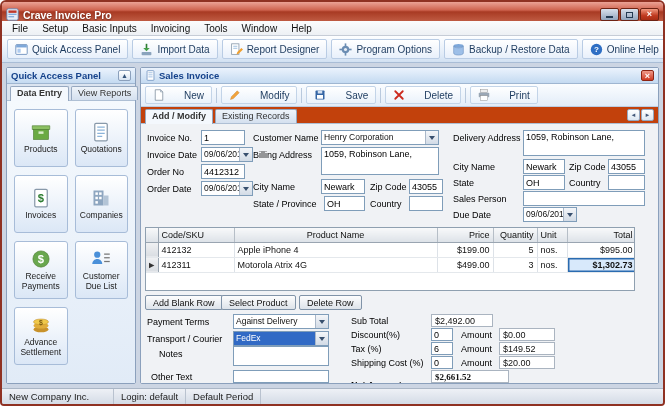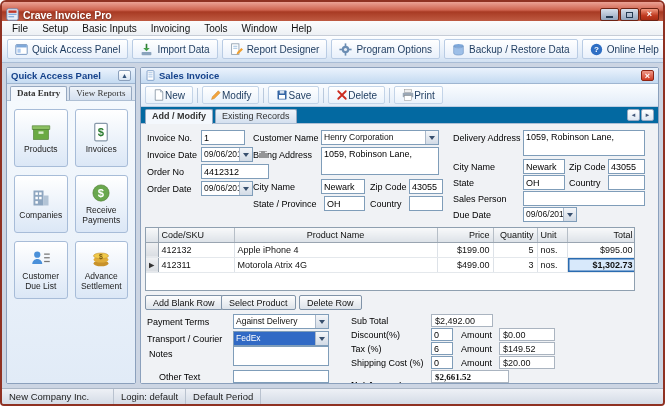--- a/index.html
+++ b/index.html
@@ -41,39 +41,39 @@
   .panel { border:1px solid #8ba0bc; border-radius:2px; background:#eef2f7; display:flex; flex-direction:column; min-width:0; }
   .panel-header { height:16px; flex:0 0 16px; background:linear-gradient(#ebf3fd,#c4daf1); border-bottom:1px solid #9fb6d1;
                   display:flex; align-items:center; gap:3px; padding:0 4px; font-size:9.5px; font-weight:bold; color:#15428b; }
   .ph-btn { margin-left:auto; width:13px; height:11px; border:1px solid #8ba0bc; border-radius:2px;
             background:linear-gradient(#fff,#d8e4f2); font-size:7px; line-height:9px; text-align:center; color:#33537a; }
   .ph-btn.red { background:linear-gradient(#f09a8a,#cf3a22); border-color:#8e2413; color:#fff; font-size:9px; line-height:10px; font-weight:bold; }
 
   
   .qa-panel { width:130px; flex:0 0 130px; }
   .tabs { height:17px; flex:0 0 17px; background:#dbe4f0; border-bottom:1px solid #aebfd4; display:flex;
-          align-items:flex-end; padding:2px 2px 0 3px;font-family:Liberation Serif, serif; }
+          align-items:flex-end; padding:2px 2px 0 3px; }
   .tab { font-size:9px; padding:1px 6px 2px; border:1px solid #96a8c0; border-bottom:none; border-radius:2px 2px 0 0;
          background:linear-gradient(#eef3f9,#d4e0ef); margin-right:2px; color:#333; white-space:nowrap; }
   .tab.active { background:#f4f8fd; font-weight:bold; position:relative; top:1px; padding-bottom:3px; }
   .qa-body { flex:1; padding:8px 7px; display:grid; grid-template-columns:1fr 1fr; gap:8px 7px; align-content:start;
              background:linear-gradient(#f5f9fd,#e1ebf7); }
   .qa-btn { height:58px; border:1px solid #a7bcd8; border-radius:3px; background:linear-gradient(#ffffff,#dbe7f6);
             display:flex; flex-direction:column; align-items:center; justify-content:center; gap:3px;
             font-size:8.5px; text-align:center; color:#222; padding:2px; line-height:1.1; }
   .qa-btn.active { border-color:#5c8fc9; background:linear-gradient(#eaf4ff,#c6def7); box-shadow:0 0 3px #7fb2e5; }
 
   
   .invoice-panel { flex:1; }
   .inv-toolbar { height:23px; flex:0 0 23px; background:linear-gradient(#fbfdff,#e2ecf8); border-bottom:1px solid #bccde2;
                  display:flex; align-items:center; padding:0 4px; gap:2px; }
-  .inv-btn { display:flex; align-items:center; gap:0; height:18px; padding:0 7px; border:1px solid #c3d4e8;
+  .inv-btn { display:flex; align-items:center; gap:19px; height:18px; padding:0 7px; border:1px solid #c3d4e8;
              border-radius:2px; background:linear-gradient(#ffffff,#eaf2fb); font-size:10px; color:#1c3a5e; }
   .sep { width:1px; height:15px; background:#b9c9dd; margin:0 2px; }
-  .inv-tabs { height:17px; flex:0 0 17px; background:#0369a1; border-bottom:1px solid #aebfd4; display:flex;
+  .inv-tabs { height:17px; flex:0 0 17px; background:#c2410c; border-bottom:1px solid #aebfd4; display:flex;
               align-items:flex-end; padding:2px 4px 0 4px; }
   .tab-arrows { margin-left:auto; display:flex; gap:1px; padding-bottom:2px; }
   .tab-arrow { width:13px; height:12px; border:1px solid #96a8c0; border-radius:2px; background:linear-gradient(#fff,#dde7f2);
                font-size:6px; line-height:10px; text-align:center; color:#44597a; }
 
   .content { flex:1; position:relative; background:#f0f2f5; overflow:hidden; }
   .lbl { position:absolute; font-size:9px; color:#000; white-space:nowrap; }
   .lbl.b { font-weight:bold; }
   .tb { position:absolute; height:15px; border:1px solid #7f9db9; background:#fff; font-size:9px; padding:0 2px;
         font-family:inherit; }
@@ -215,20 +215,30 @@
           <svg width="20" height="20" viewBox="0 0 16 16">
               <path d="M1 3h14v3H1z" fill="#8cc063" stroke="#4e7d31" stroke-width=".5"></path>
               <rect x="2" y="6" width="12" height="8" fill="#6aaa43" stroke="#4e7d31" stroke-width=".5"></rect>
               <rect x="6" y="7.5" width="4" height="2" fill="#d8ecc8"></rect>
             </svg>
           <span>Products</span>
         </button>
         <button class="qa-btn">
           <svg width="20" height="20" viewBox="0 0 16 16">
               <rect x="3" y="1" width="10" height="14" rx="1" fill="#fff" stroke="#8899aa"></rect>
+              <line x1="5" y1="4" x2="11" y2="4" stroke="#8bb3d9"></line>
+              <line x1="5" y1="6.5" x2="11" y2="6.5" stroke="#8bb3d9"></line>
+              <line x1="5" y1="9" x2="11" y2="9" stroke="#8bb3d9"></line>
+              <line x1="5" y1="11.5" x2="9" y2="11.5" stroke="#8bb3d9"></line>
+            </svg>
+          <span>Quotations</span>
+        </button>
+        <button class="qa-btn">
+          <svg width="20" height="20" viewBox="0 0 16 16">
+              <rect x="3" y="1" width="10" height="14" rx="1" fill="#fff" stroke="#8899aa"></rect>
               <text x="8" y="11" text-anchor="middle" font-size="9" font-weight="bold" fill="#2e7d32">$</text>
             </svg>
           <span>Invoices</span>
         </button>
         <button class="qa-btn">
           <svg width="20" height="20" viewBox="0 0 16 16">
               <rect x="2" y="2" width="8" height="12" fill="#8ea6c0"></rect>
               <rect x="10" y="6" width="4" height="8" fill="#b3c4d6"></rect>
               <g fill="#fff">
                 <rect x="3.5" y="3.5" width="2" height="2"></rect>
@@ -337,21 +347,21 @@
         <span class="lbl" style="left:6px;top:9px">Invoice No.</span>
         <input class="tb" style="left: 60px; top: 6px; width: 44px;" value="1">
         <span class="lbl" style="left:6px;top:26px">Invoice Date</span>
         <div class="combo" style="left:60px;top:23px;width:52px">
           <span class="val">09/06/2011</span>
           <span class="drop">
               <i class="arr"></i>
             </span>
         </div>
         <span class="lbl" style="left:6px;top:43px">Order No</span>
-        <input class="tb" style="left: 60px; top: 40px; width: 68px;" value="4412312">
+        <input class="tb" style="left: 60px; top: 40px; width: 44px;" value="4412312">
         <span class="lbl" style="left:6px;top:60px">Order Date</span>
         <div class="combo" style="left:60px;top:57px;width:52px">
           <span class="val">09/06/2011</span>
           <span class="drop">
               <i class="arr"></i>
             </span>
         </div>
 
         <span class="lbl" style="left:112px;top:9px">Customer Name</span>
         <div class="combo" style="left:180px;top:6px;width:118px">
@@ -445,23 +455,23 @@
               <i class="arr"></i>
             </span>
         </div>
         <span class="lbl" style="left:6px;top:210px">Transport / Courier</span>
         <div class="combo" style="left:92px;top:207px;width:96px">
           <span class="val hl">FedEx</span>
           <span class="drop">
               <i class="arr"></i>
             </span>
         </div>
-        <span class="lbl" style="left:8px;top:225px">Notes</span>
+        <span class="lbl" style="left:18px;top:225px">Notes</span>
         <textarea class="ta" style="left: 92px; top: 222px; width: 96px; height: 20px;"></textarea>
-        <span class="lbl" style="left:18px;top:248px">Other Text</span>
+        <span class="lbl" style="left:10px;top:248px">Other Text</span>
         <input class="tb" style="left: 92px; top: 246px; width: 96px; height: 13px;" value="">
 
         <span class="lbl" style="left:210px;top:192px">Sub Total</span>
         <span class="sumbox" style="left:290px;top:190px;width:62px">$2,492.00</span>
 
         <span class="lbl" style="left:210px;top:206px">Discount(%)</span>
         <input class="tb" style="left: 290px; top: 204px; width: 22px; height: 13px;" value="0">
         <span class="lbl" style="left:320px;top:206px">Amount</span>
         <span class="sumbox" style="left:358px;top:204px;width:56px">$0.00</span>
 

